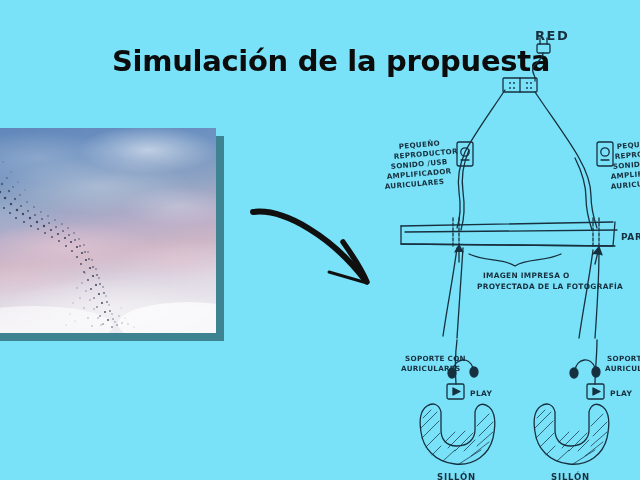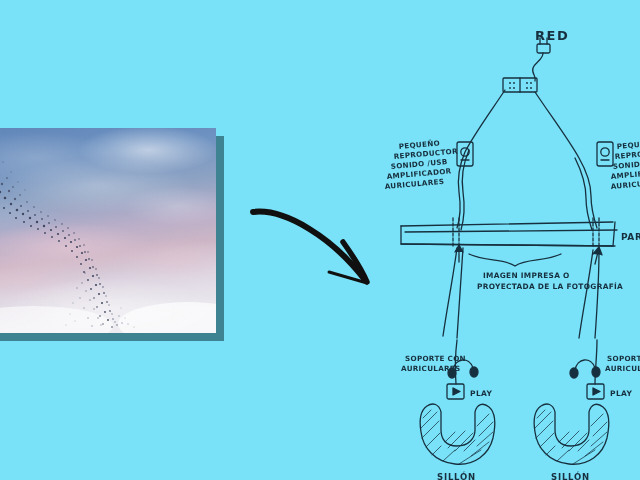--- a/index.html
+++ b/index.html
@@ -76,20 +76,21 @@
     font-family: "DejaVu Sans", sans-serif;
     font-weight: bold;
     fill: #17303f;
   }
 </style>
 </head>
 <body>
 
 <div id="slide">
 
+  <div id="title">Simulación de la propuesta</div>
 
   <div id="photo-wrap">
     <div id="photo-shadow"></div>
     <div id="photo">
       <svg width="238" height="205" viewBox="0 0 238 205" xmlns="http://www.w3.org/2000/svg">
         <defs>
           <linearGradient id="skyGrad" x1="0" y1="0" x2="0.15" y2="1">
             <stop offset="0%" stop-color="#5f86b9"></stop>
             <stop offset="18%" stop-color="#6d92c2"></stop>
             <stop offset="38%" stop-color="#8ea3c4"></stop>

